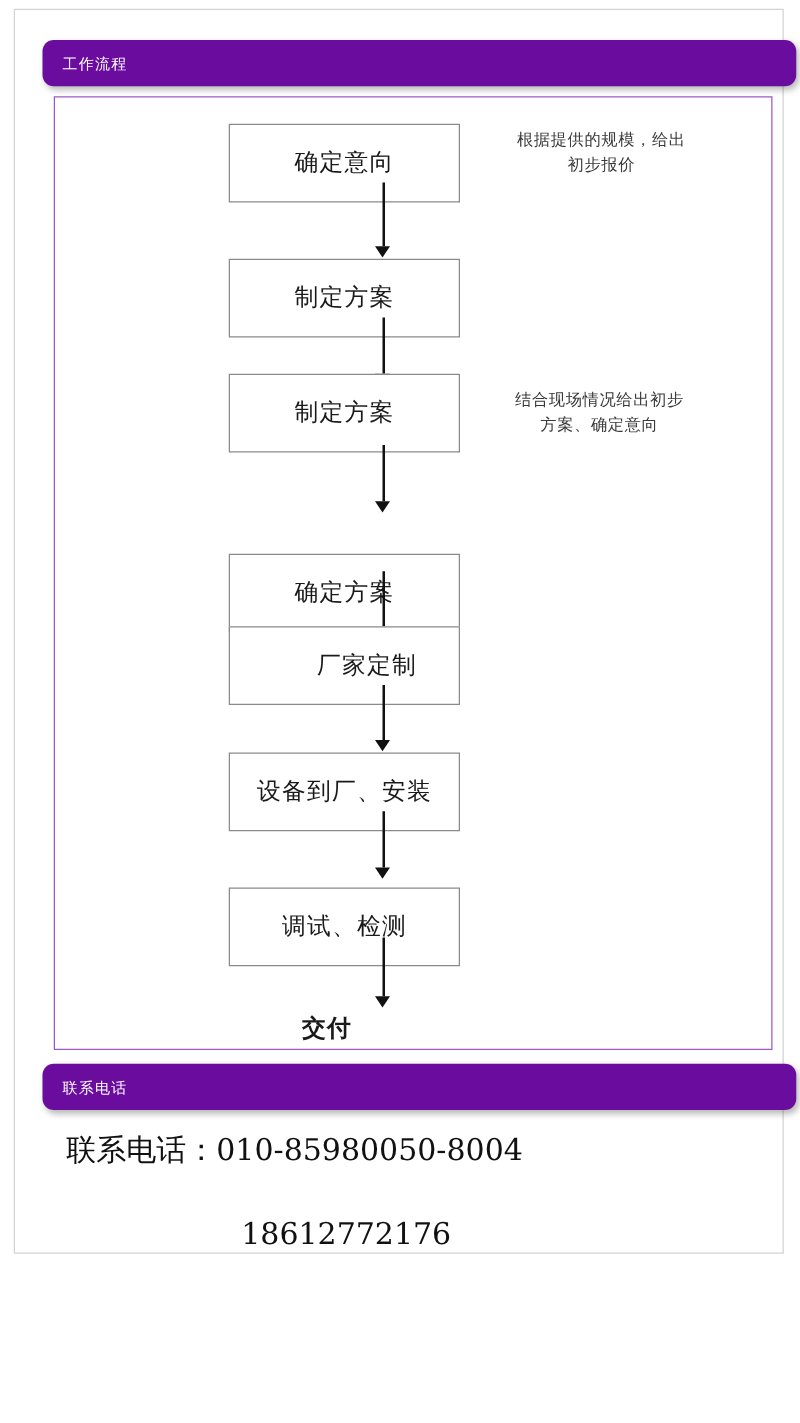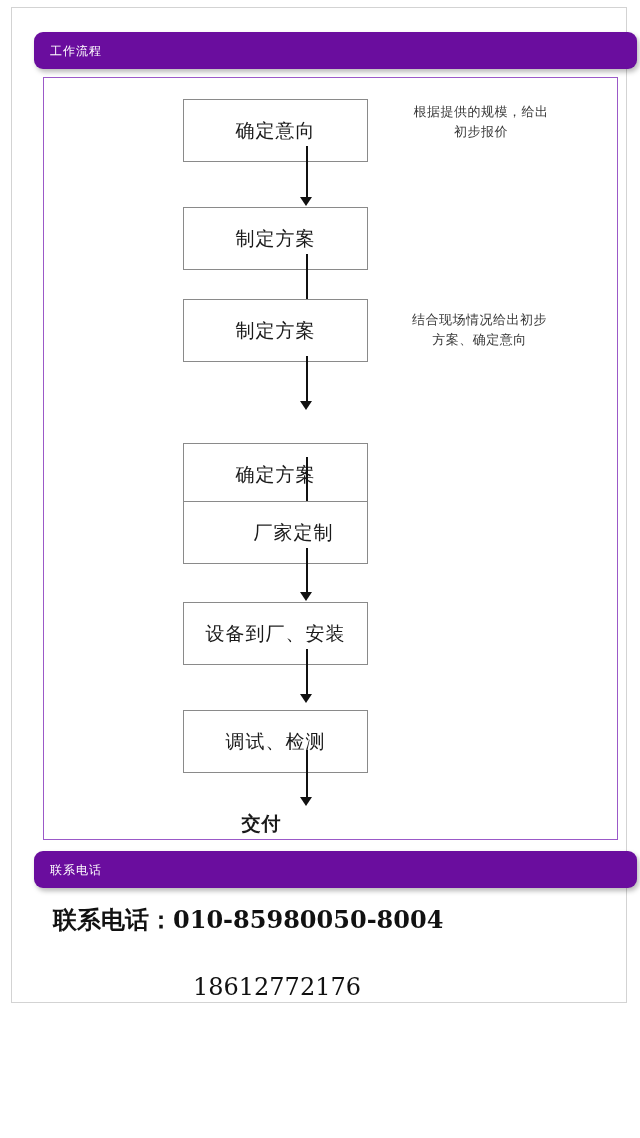--- a/index.html
+++ b/index.html
@@ -152,21 +152,21 @@
     top: 895px;
     width: 575px;
   }
   .contact-line {
     font-family: "DejaVu Serif", "Liberation Serif", serif;
     font-size: 24px;
     color: #111111;
     line-height: 1.45;
     white-space: pre;
   }
-  .contact-line.first { padding-left: 10px; font-weight: bold; }
+  .contact-line.first { padding-left: 10px; }
   .contact-line.second { padding-left: 150px; margin-top: 32px; }
 </style>
 </head>
 <body>
 
 <div class="page">
 
   <div class="outer-frame">
 
     <div class="section-header" id="workflow-header">

